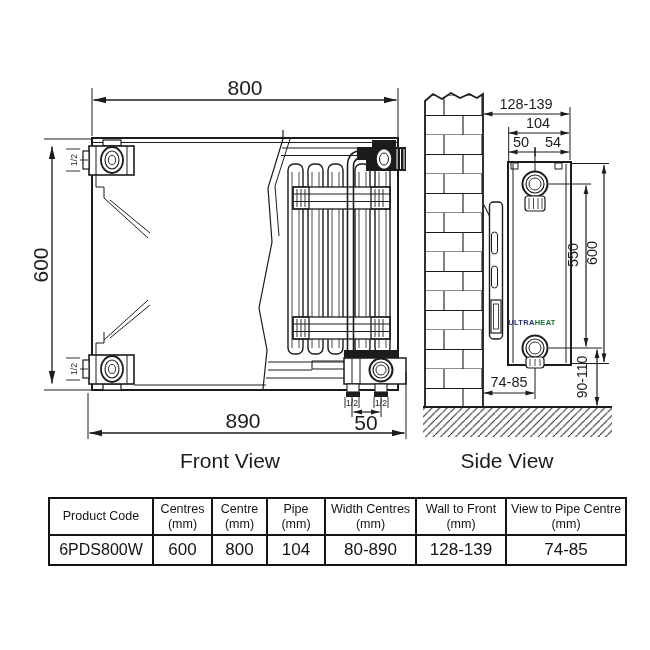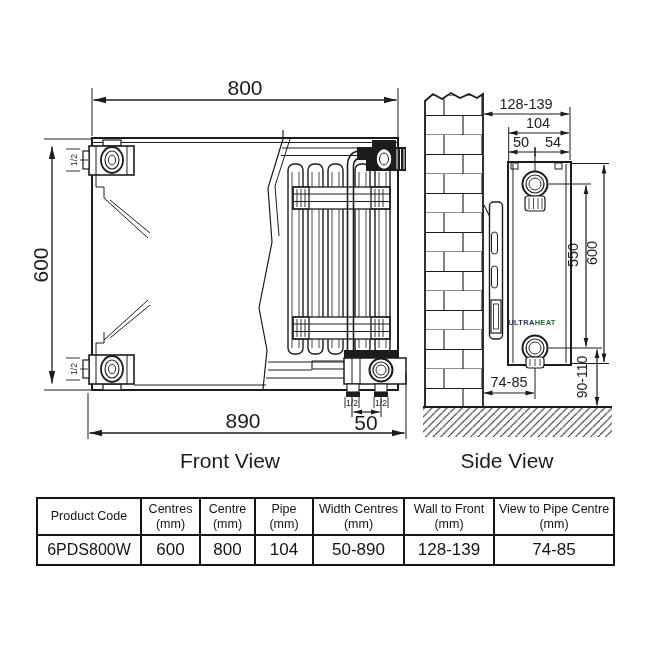--- a/index.html
+++ b/index.html
@@ -5,21 +5,21 @@
   html,body{margin:0;padding:0;width:650px;height:650px;background:#ffffff;overflow:hidden;
     font-family:"Liberation Sans", sans-serif;}
   #stage{position:relative;width:650px;height:650px;background:#fff;padding-left:16px;}
   #drawing{position:absolute;left:0;top:0;}
   .ln{stroke:#1c1c1c;fill:none;}
   .w{stroke:#1c1c1c;fill:#ffffff;}
   .f{fill:#1c1c1c;stroke:none;}
   .tx{fill:#1c1c1c;stroke:none;font-family:"Liberation Sans",sans-serif;}
   .wl{stroke:#ffffff;fill:none;}
   
-  #spec-table-wrap{position:absolute;left:36px;top:497px;width:577px;}
+  #spec-table-wrap{position:absolute;left:48px;top:497px;width:577px;}
   table{width:577px;table-layout:fixed;border-collapse:collapse;}
   th,td{border:2px solid #141414;text-align:center;vertical-align:middle;padding:0;color:#141414;
     font-family:"Liberation Sans",sans-serif;overflow:hidden;}
   th{height:35px;font-size:12.5px;font-weight:400;line-height:1.2;}
   td{height:28px;font-size:17px;margin-top:24px;}
   td.pcode{font-size:16px;}
   th .l2:empty{display:none;}
 </style>
 </head>
 <body>
@@ -273,21 +273,21 @@
       <th>
               <div class="l1">View to Pipe Centre</div>
               <div class="l2">(mm)</div>
             </th>
     </tr>
     <tr>
       <td class="pcode">6PDS800W</td>
       <td>600</td>
       <td>800</td>
       <td>104</td>
-      <td>50-890</td>
+      <td>80-890</td>
       <td>128-139</td>
       <td>74-85</td>
     </tr>
   </tbody>
       </table>
 </div>
 
 </div>
 
 </body></html>

